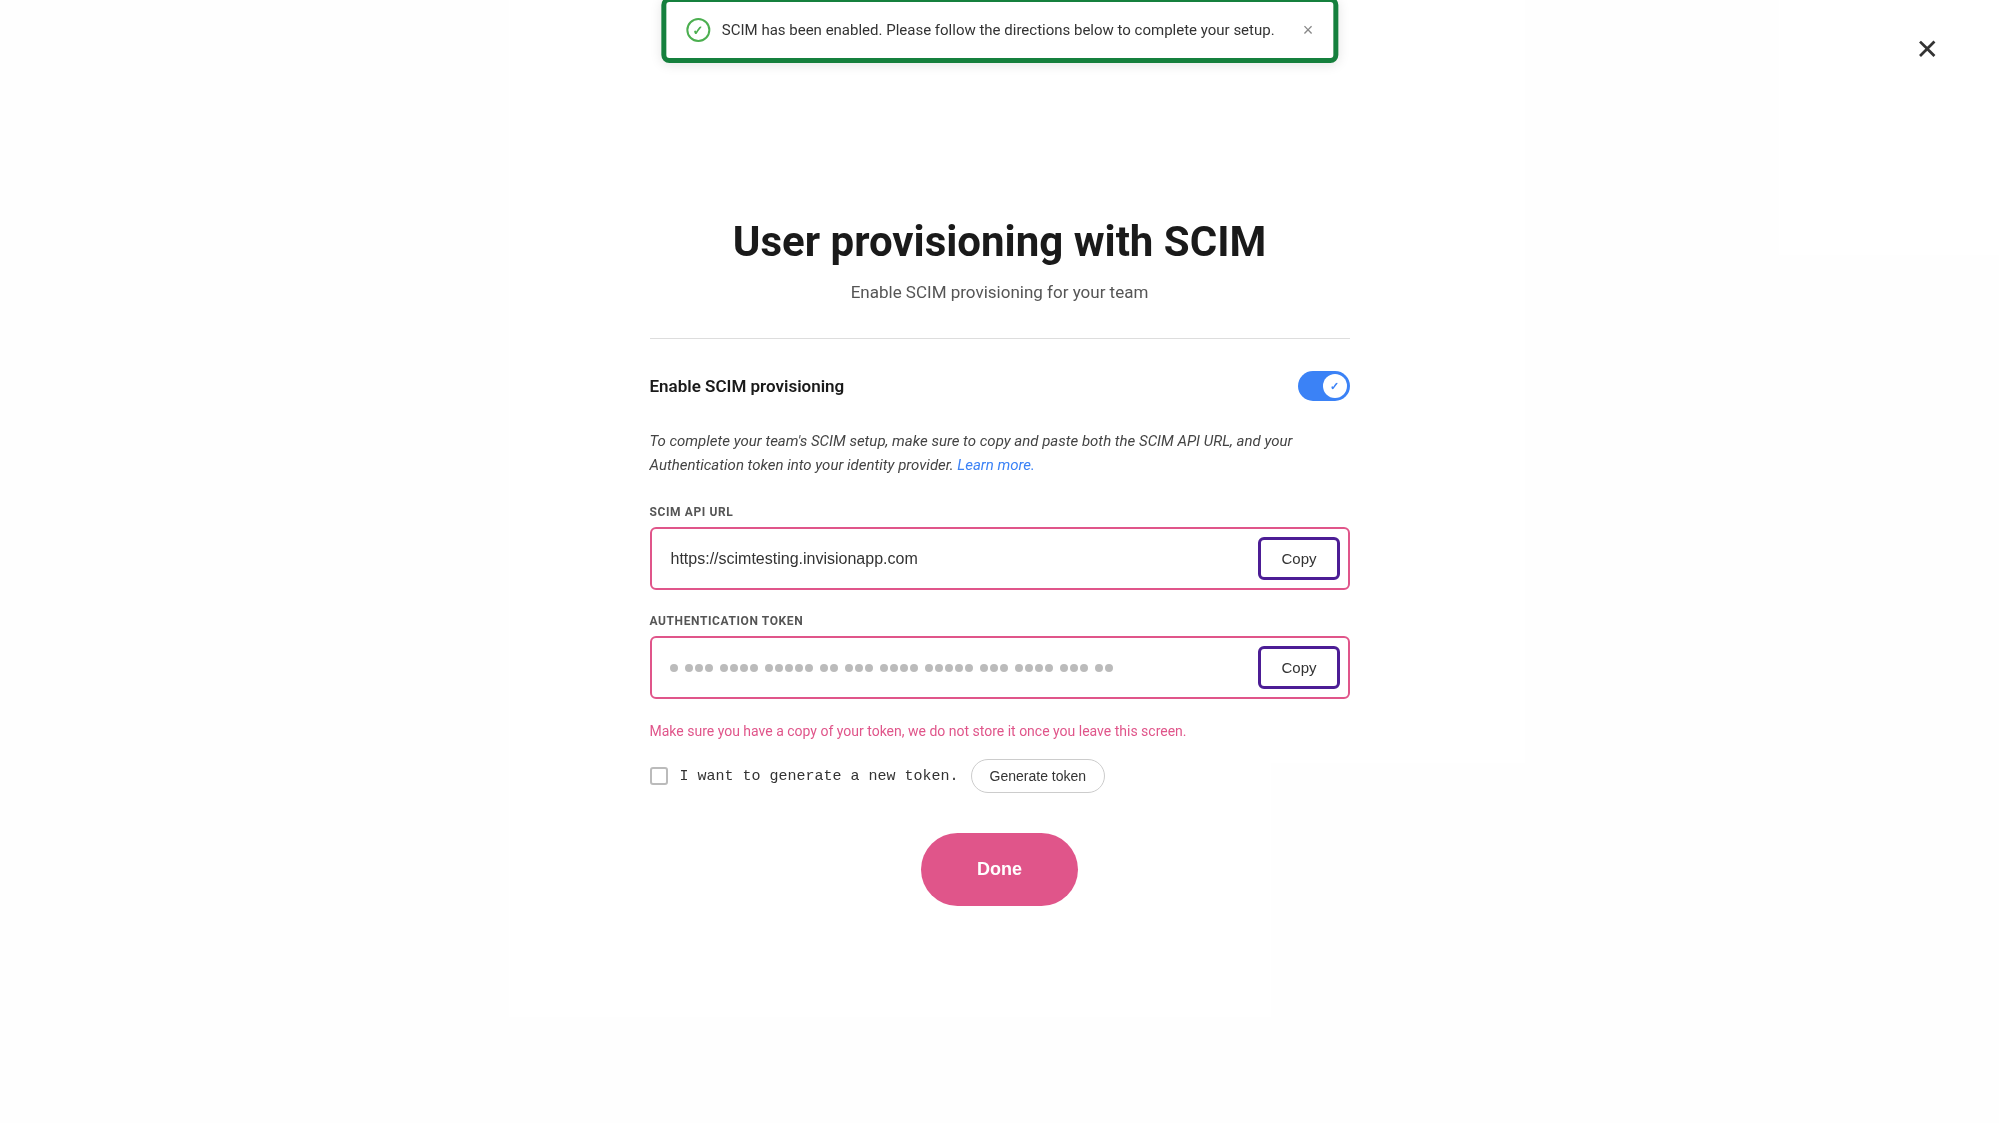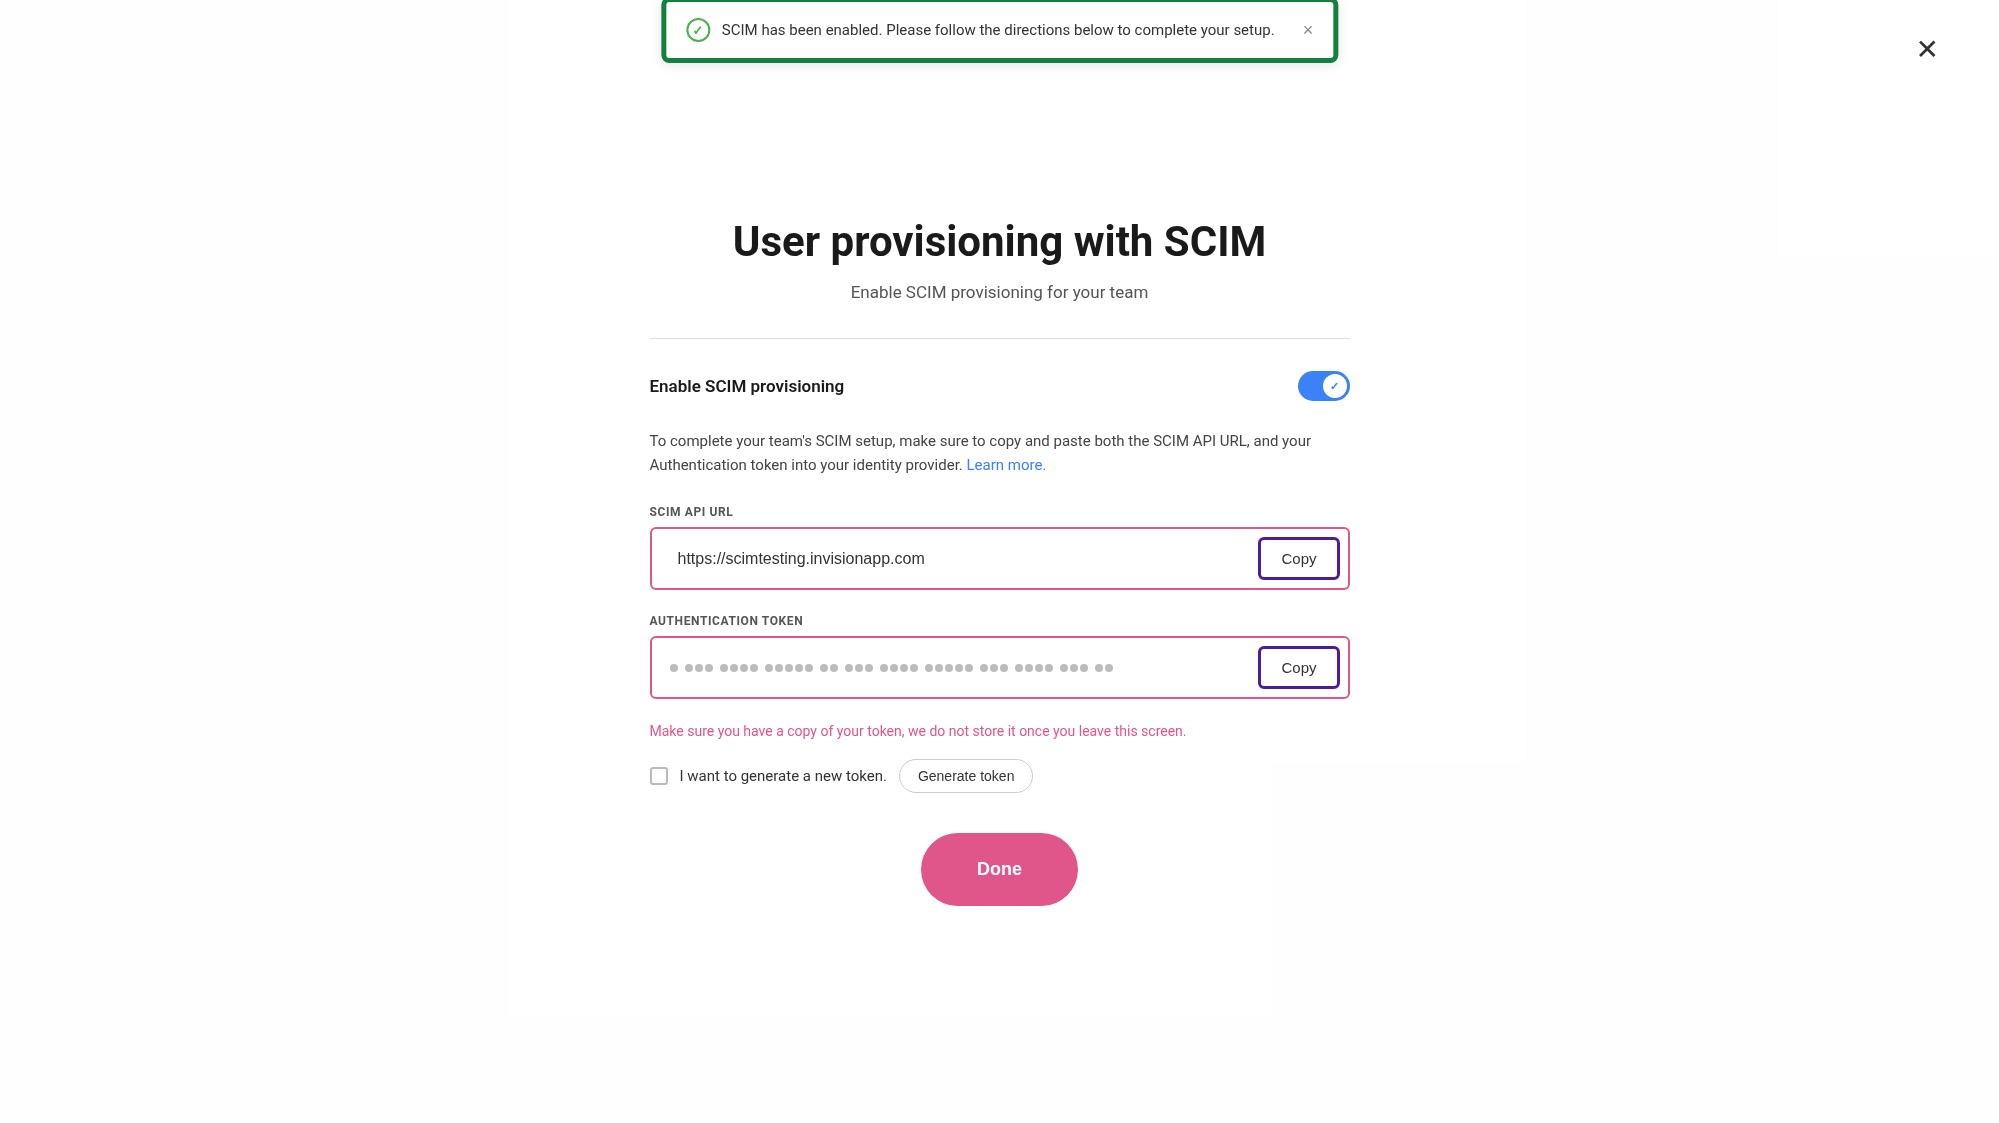--- a/index.html
+++ b/index.html
@@ -163,20 +163,21 @@
       font-size: 11px;
       font-weight: bold;
     }
 
     
     .description-text {
       font-size: 15px;
       color: #444;
       line-height: 1.6;
       margin-bottom: 28px;
+      font-style: italic;
     }
 
     .description-text a {
       color: #3b82f6;
       text-decoration: none;
     }
 
     
     .field-section {
       margin-bottom: 24px;
@@ -195,21 +196,21 @@
       display: flex;
       align-items: center;
       border: 2px solid #e0558a;
       border-radius: 6px;
       background: #fff;
       overflow: hidden;
     }
 
     .field-input {
       flex: 1;
-      padding: 16px 26px;
+      padding: 16px 19px;
       font-size: 16px;
       color: #333;
       border: none;
       outline: none;
       background: transparent;
     }
 
     .copy-button {
       padding: 10px 20px;
       margin: 8px;
@@ -268,20 +269,21 @@
       border: 2px solid #bbb;
       border-radius: 3px;
       cursor: pointer;
       flex-shrink: 0;
       background: #fff;
     }
 
     .generate-label {
       font-size: 15px;
       color: #333;
+      font-family: Liberation Mono, monospace;
     }
 
     .generate-token-button {
       padding: 8px 18px;
       background: #fff;
       border: 1px solid #ccc;
       border-radius: 20px;
       font-size: 14px;
       color: #333;
       cursor: pointer;

